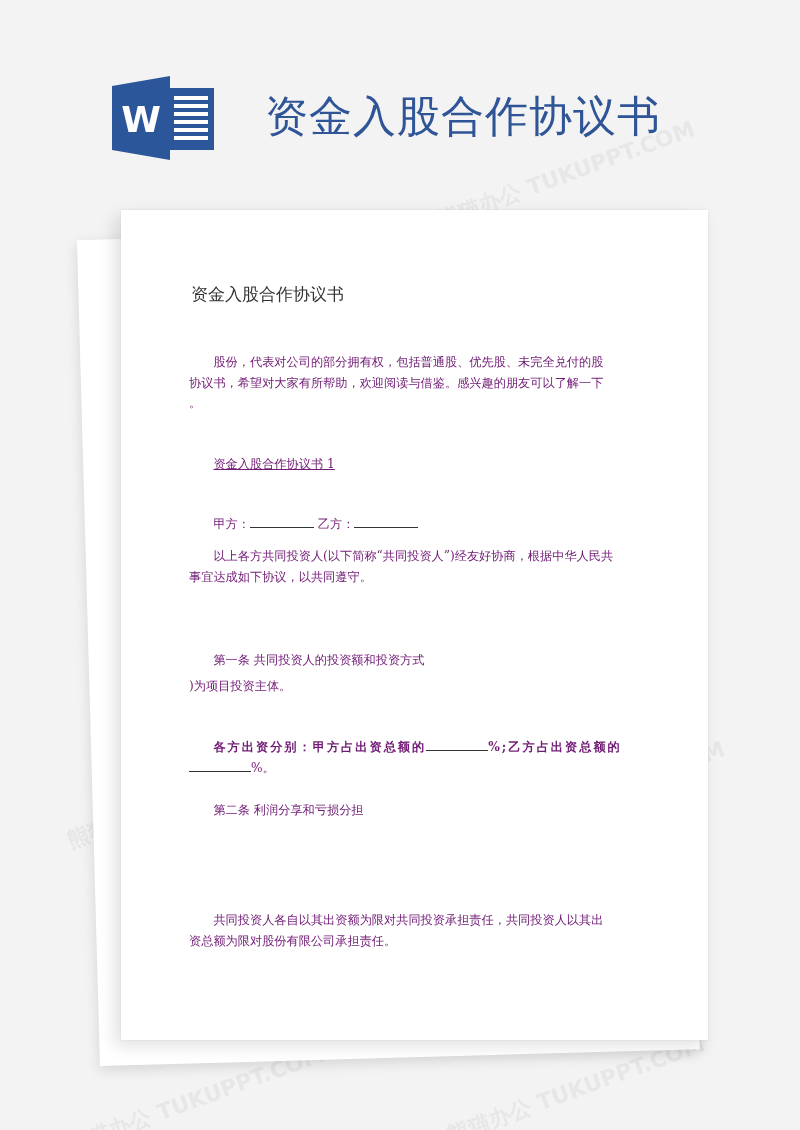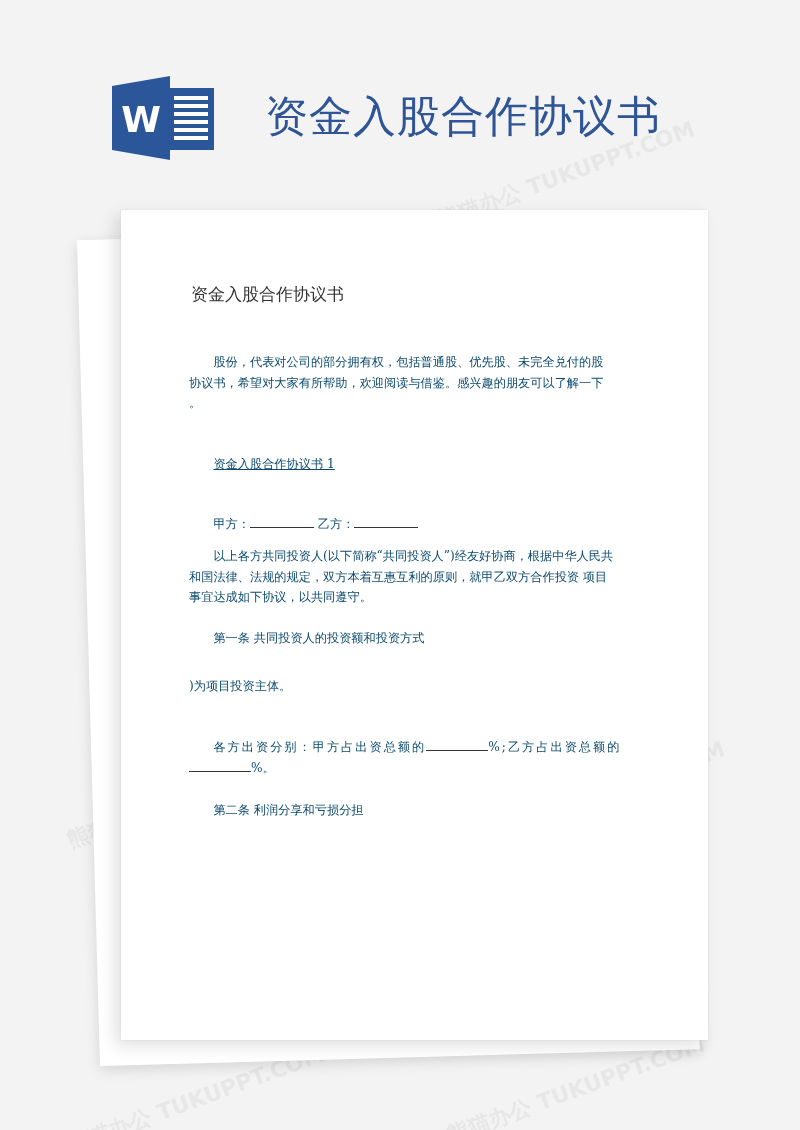--- a/index.html
+++ b/index.html
@@ -26,21 +26,21 @@
     position: absolute; left: 121px; top: 210px; width: 587px; height: 830px;
     background: #ffffff;
     box-shadow: -6px 6px 16px rgba(0,0,0,0.12), 0 0 2px rgba(0,0,0,0.08);
   }
   .doc-title {
     position: absolute; left: 70px; top: 73px;
     font-size: 17px; color: #333; white-space: nowrap;
   }
   .p {
     position: absolute; left: 68px; width: 450px;
-    font-size: 12.2px; line-height: 20.5px; color: #0c4a6e;
+    font-size: 12.2px; line-height: 20.5px; color: #701a75;
     text-indent: 2em; text-align: justify;
   }
   .line { white-space: nowrap; }
   .blank { display: inline-block; border-bottom: 1px solid #333; height: 12px; vertical-align: baseline; }
   .watermark {
     position: absolute; font-family: "DejaVu Sans", sans-serif; font-size: 22px; font-weight: bold;
     color: rgba(200,200,200,0.28); transform: rotate(-20deg); white-space: nowrap; pointer-events: none;
   }
 </style>
 </head>
@@ -84,37 +84,40 @@
     <span>资金入股合作协议书 1</span>
   </div>
 
   <div class="p" style="top:304px;">
     <span>甲方：</span><span class="blank" style="width:64px;"></span>
     <span>乙方：</span><span class="blank" style="width:64px;"></span>
   </div>
 
   <div class="p" style="top:336px;">
     <div class="line">以上各方共同投资人(以下简称“共同投资人”)经友好协商，根据中华人民共</div>
-    <div class="line" style="text-indent:0">和国法律、法规的规定，双方本着互惠互利的原则，就甲乙双方合作投资 项目</div>
     <div class="line" style="text-indent:0">事宜达成如下协议，以共同遵守。</div>
   </div>
 
-  <div class="p" style="top:418px;">
+  <div class="p" style="top:440px;">
     <span>第一条 共同投资人的投资额和投资方式</span>
   </div>
 
   <div class="p" style="top:466px;">
     <div class="line" style="text-indent:0"><span>)为项目投资主体。</span></div>
   </div>
 
   <div class="p" style="top:527px;">
-    <div class="line" style="letter-spacing:2px;">
+    <div class="line" style="letter-spacing:2px;font-weight:bold;">
       <span>各方出资分别：甲方占出资总额的</span><span class="blank" style="width:62px;"></span><span>%;乙方占出资总额的</span>
     </div>
     <div class="line" style="text-indent:0"><span class="blank" style="width:62px;"></span><span>%。</span></div>
   </div>
 
   <div class="p" style="top:590px;">
     <span>第二条 利润分享和亏损分担</span>
   </div>
 
 
+  <div class="p" style="top:700px;">
+    <div class="line">共同投资人各自以其出资额为限对共同投资承担责任，共同投资人以其出</div>
+    <div class="line" style="text-indent:0">资总额为限对股份有限公司承担责任。</div>
+  </div>
 </div>
 
 </body></html>

